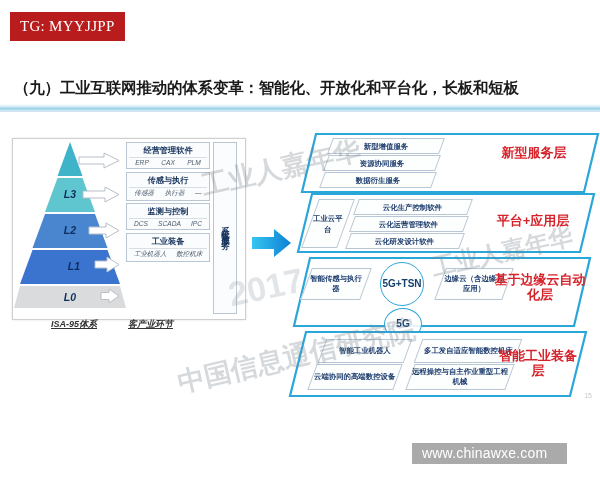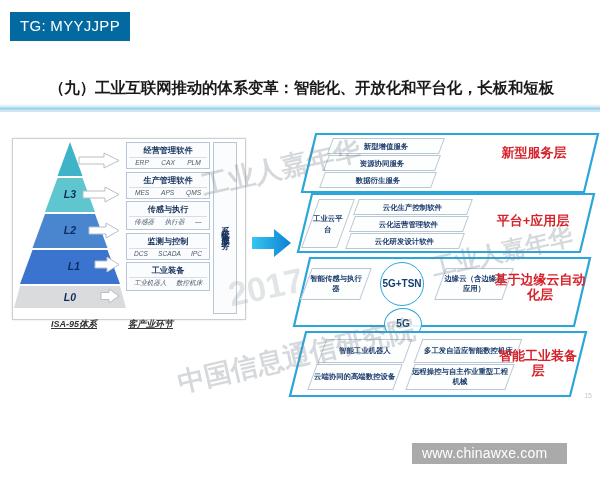--- a/index.html
+++ b/index.html
@@ -4,31 +4,32 @@
 <style>
   html,body{margin:0;padding:0;}
   body{
     width:600px;height:480px;overflow:hidden;position:relative;
     background:#ffffff;
     font-family:"Liberation Sans","DejaVu Sans",sans-serif;
   }
   
   .tg-tag{
     position:absolute;left:10px;top:12px;
-    background:#0369a1;color:#ffffff;
+    background:#b91c1c;color:#ffffff;
     font-size:15px;line-height:22px;
     padding:3px 10px 4px 10px;
     letter-spacing:.3px;
     white-space:nowrap;
+    font-family:Liberation Serif, serif;
   }
   
   .slide-title{
     position:absolute;left:14px;top:78px;width:575px;
     font-size:15.5px;font-weight:bold;color:#1a1a1a;
-    letter-spacing:-0.2px;white-space:nowrap;text-align:center;
+    letter-spacing:-0.2px;white-space:nowrap;
   }
   .title-rule{
     position:absolute;left:0;top:104px;width:600px;height:7px;
     background:linear-gradient(to bottom,#ffffff 0%,#d8ecf6 35%,#8fcde8 70%,#ffffff 100%);
   }
   .title-rule2{
     position:absolute;left:0;top:110px;width:600px;height:2px;
     background:#cfe6f2;
   }
   
@@ -159,28 +160,20 @@
   <polygon points="1,4.5 9,4.5 9,1 19,8 9,15 9,11.5 1,11.5" fill="#ffffff" stroke="#b7bfc7" stroke-width="1"></polygon>
 </svg>
 
 <div class="mid-col">
   <div class="mid-box">
     <div class="mb-title">经营管理软件</div>
     <div class="mb-sub">
       <span>ERP</span>
       <span>CAX</span>
       <span>PLM</span>
-    </div>
-  </div>
-  <div class="mid-box">
-    <div class="mb-title">生产管理软件</div>
-    <div class="mb-sub">
-      <span>MES</span>
-      <span>APS</span>
-      <span>QMS</span>
     </div>
   </div>
   <div class="mid-box">
     <div class="mb-title">传感与执行</div>
     <div class="mb-sub">
       <span>传感器</span>
       <span>执行器</span>
       <span>—</span>
     </div>
   </div>

